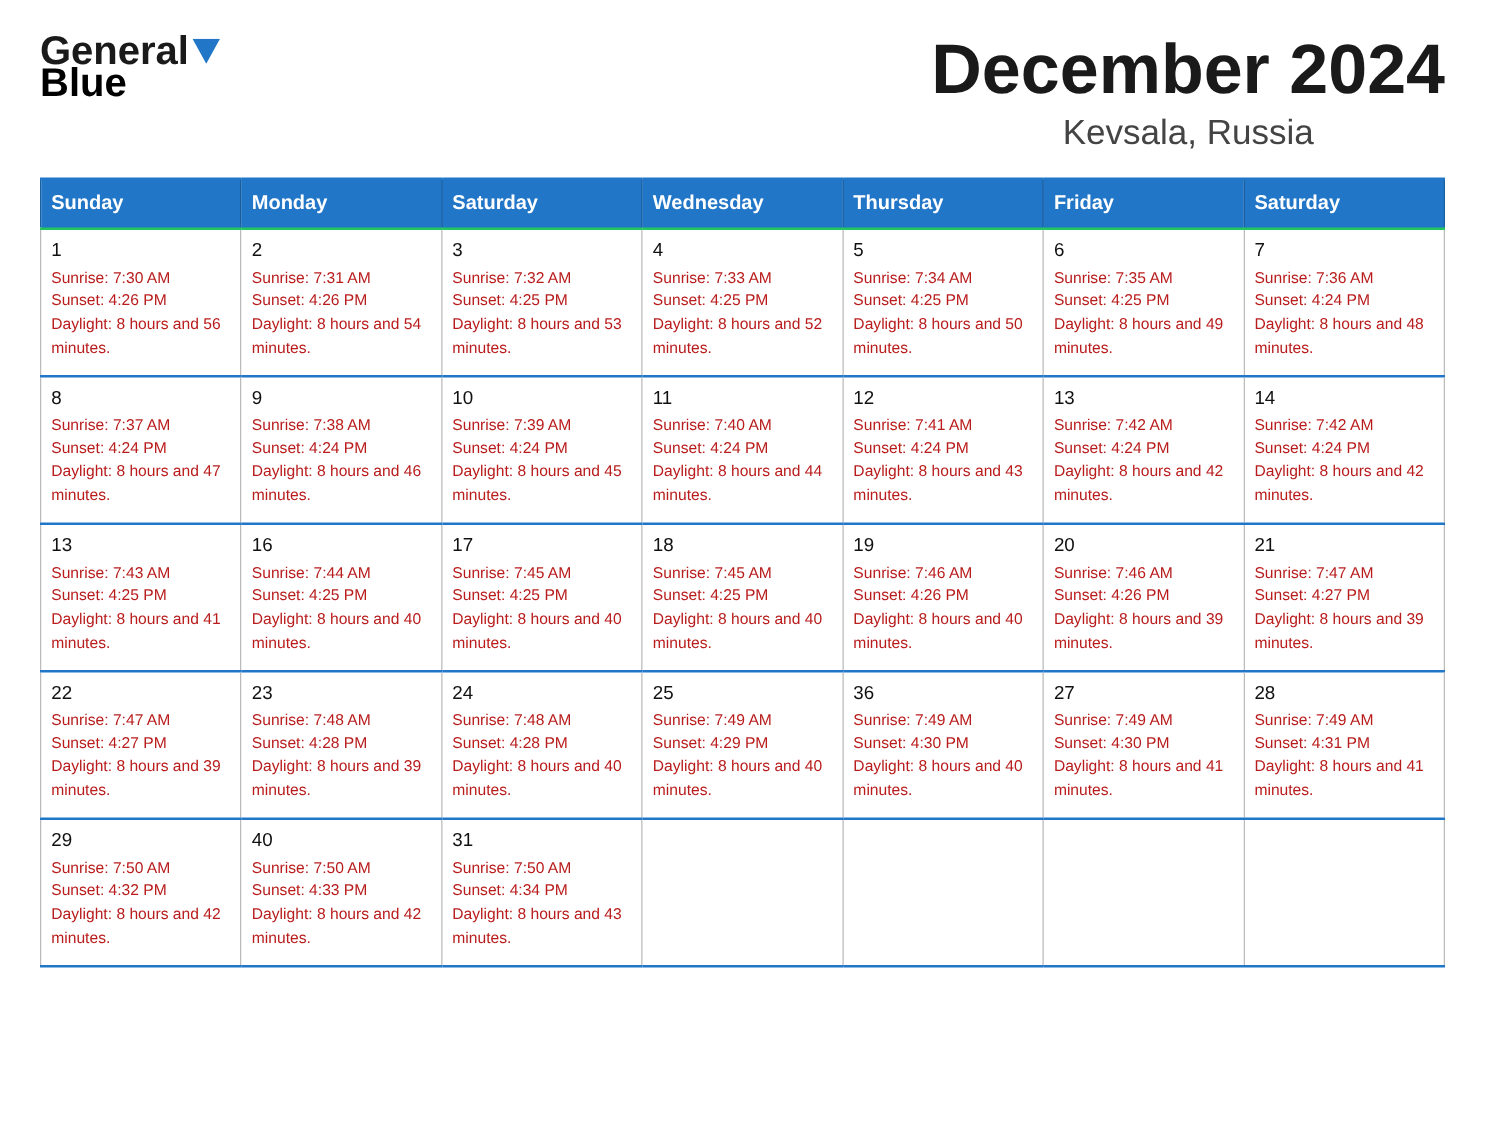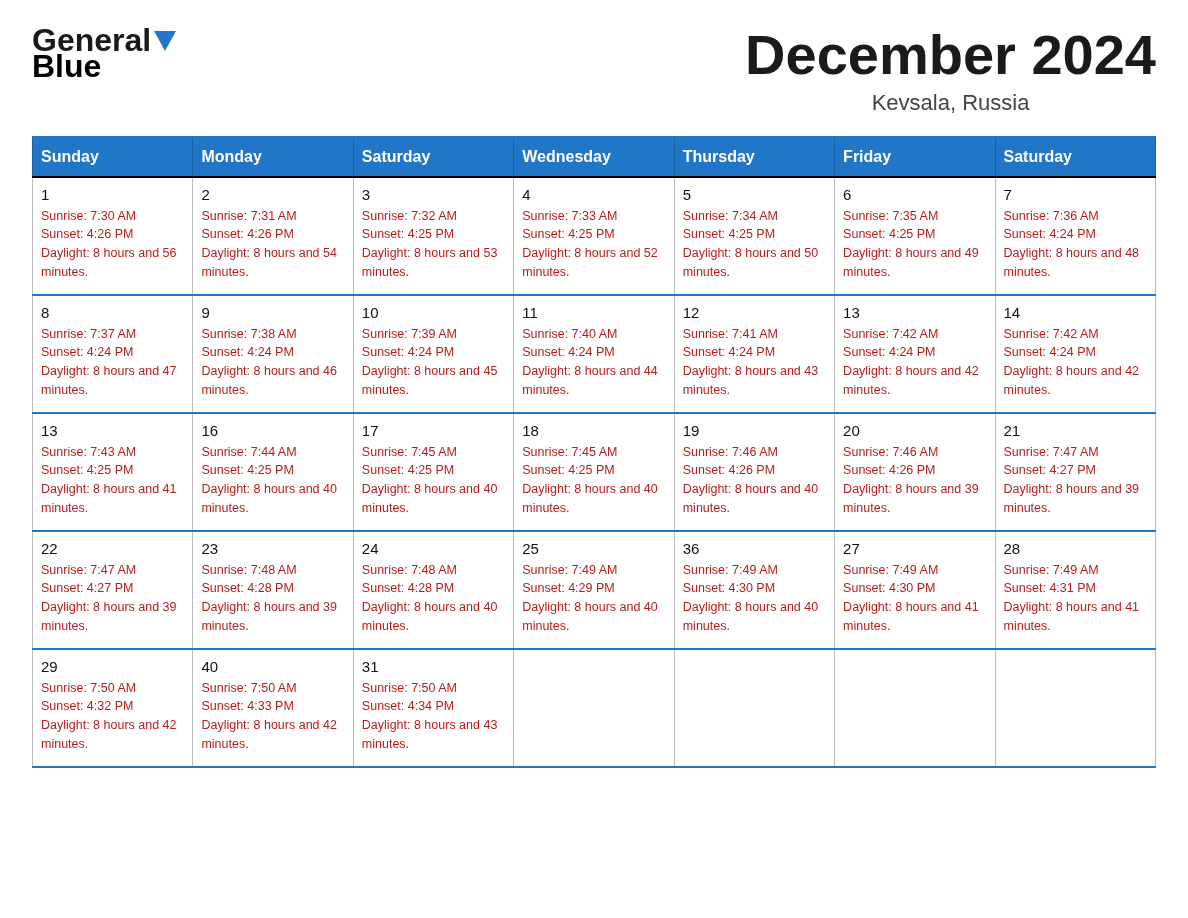--- a/index.html
+++ b/index.html
@@ -23,21 +23,21 @@
     }
 
     .month-title {
       font-size: 56px;
       font-weight: bold;
       color: #1a1a1a;
       line-height: 1.1;
     }
 
     .location {
-      font-size: 22px;
+      font-size: 28px;
       color: #444;
       margin-top: 4px;
     }
 
     .calendar {
       width: 100%;
       border-collapse: collapse;
       border: 1px solid #999;
     }
 
@@ -61,21 +61,21 @@
       min-height: 90px;
     }
 
     .calendar tr:last-child td {
       border-bottom: 2px solid #2176c7;
       border-radius: 19px;
     }
 
     .calendar thead tr th {
       border-top: 2px solid #2176c7;
-      border-bottom: 2px solid #000000;
+      border-bottom: 2px solid #22c55e;
     }
 
     .day-num {
       font-size: 15px;
       font-weight: normal;
       display: block;
       margin-bottom: 4px;
       color: #111;
     }
 

